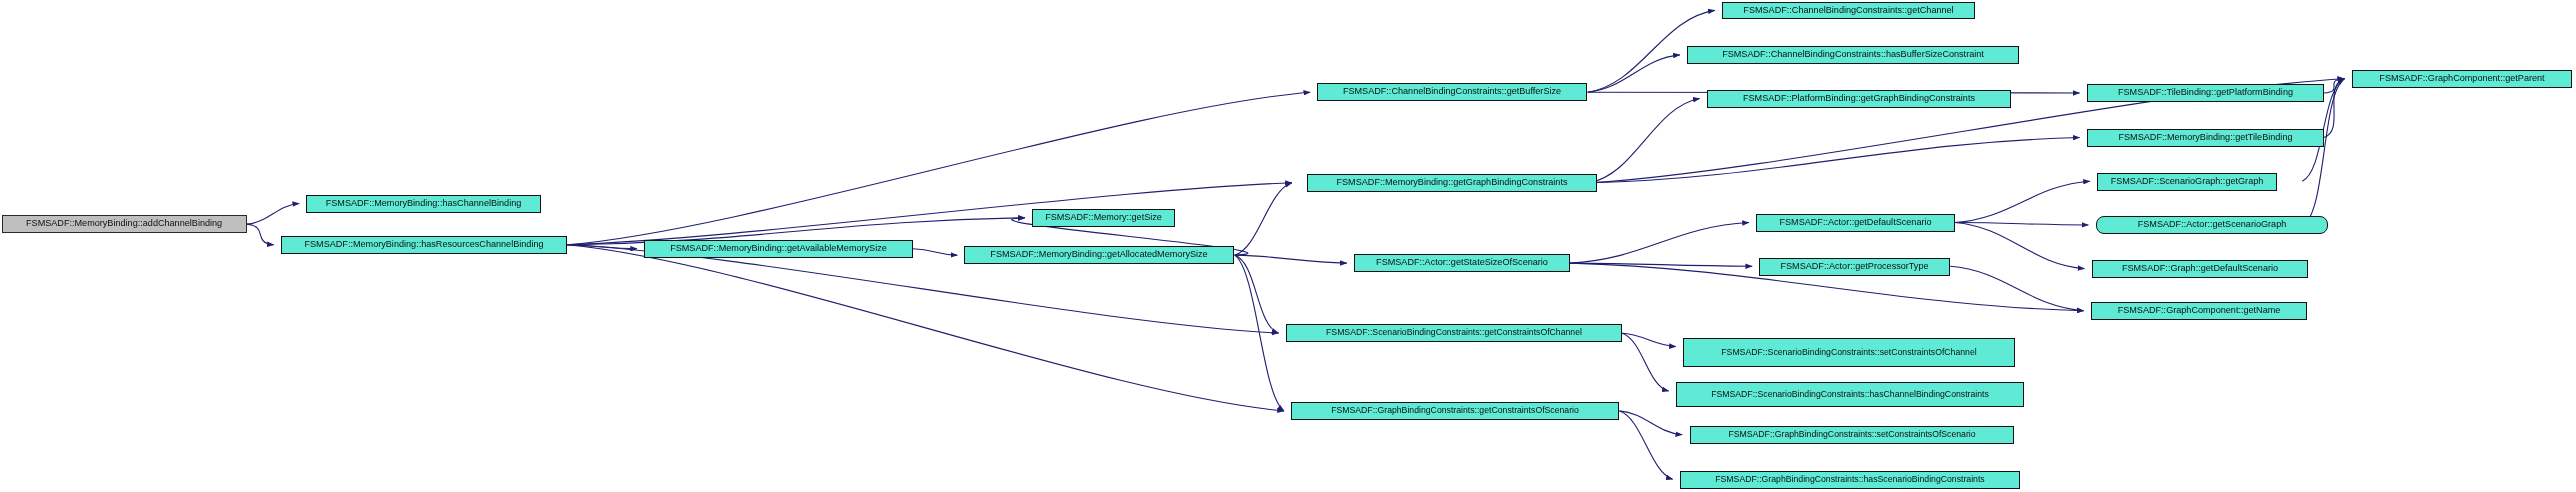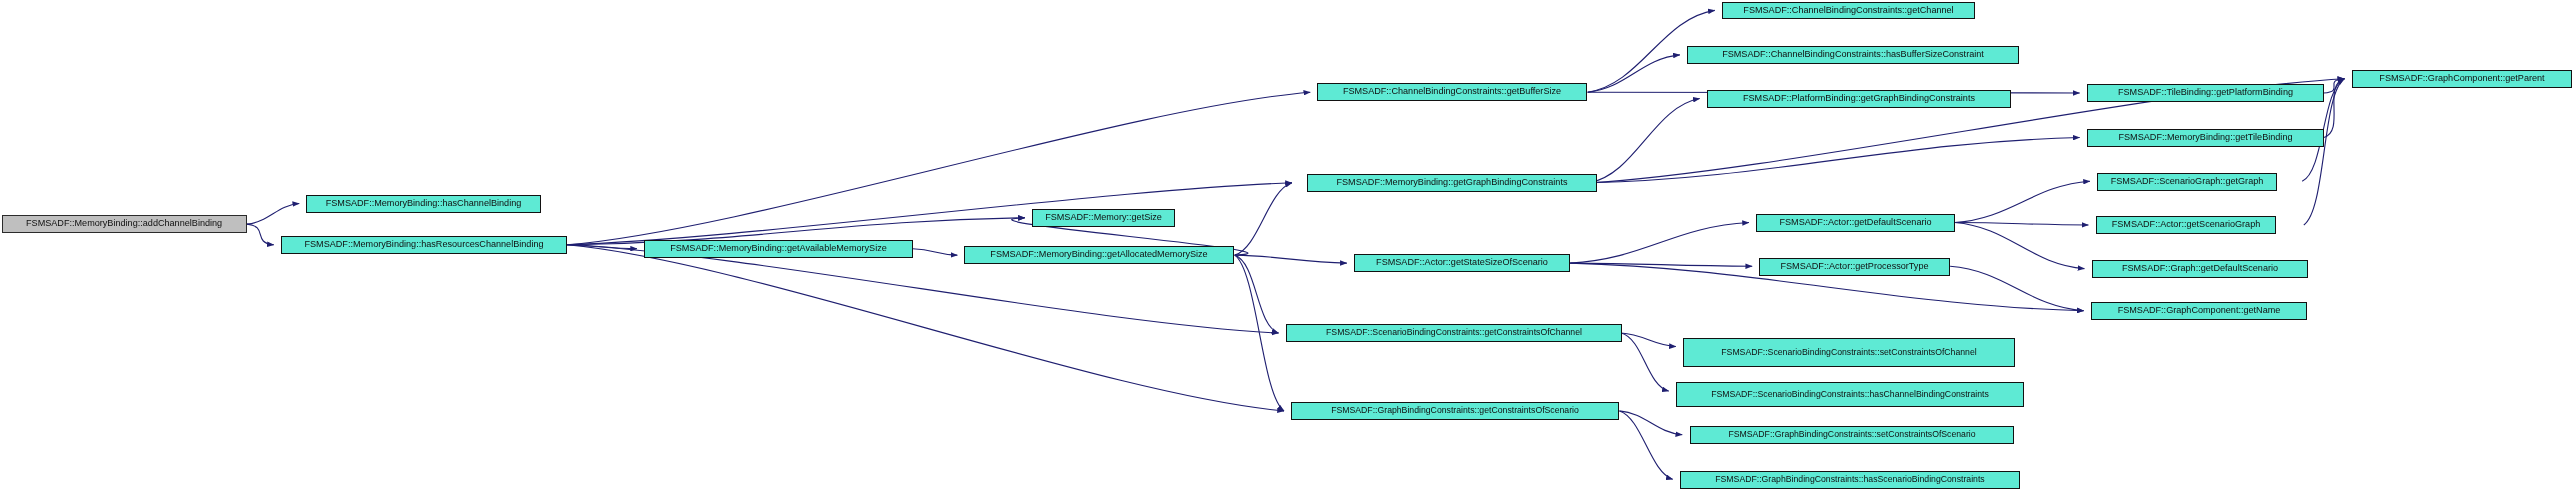--- a/index.html
+++ b/index.html
@@ -159,21 +159,21 @@
       </div>
       <div class="node" style="left: 2087px; top: 84px; width: 237px; height: 17.5px;">
         <span class="label" style="font-size: 9.1px;">FSMSADF::TileBinding::getPlatformBinding</span>
       </div>
       <div class="node" style="left: 2087px; top: 129px; width: 237px; height: 17.5px;">
         <span class="label" style="font-size: 9.1px;">FSMSADF::MemoryBinding::getTileBinding</span>
       </div>
       <div class="node" style="left: 2097px; top: 173px; width: 180px; height: 17.5px;">
         <span class="label" style="font-size: 9.1px;">FSMSADF::ScenarioGraph::getGraph</span>
       </div>
-      <div class="node" style="left: 2096px; top: 216px; width: 180px; height: 17.5px;">
+      <div class="node" style="left: 2096px; top: 216px; width: 232px; height: 17.5px; border-radius: 8px;">
         <span class="label" style="font-size: 9.1px;">FSMSADF::Actor::getScenarioGraph</span>
       </div>
       <div class="node" style="left: 2092px; top: 260px; width: 216px; height: 17.5px;">
         <span class="label" style="font-size: 9.1px;">FSMSADF::Graph::getDefaultScenario</span>
       </div>
       <div class="node" style="left: 2091px; top: 302px; width: 216px; height: 17.5px;">
         <span class="label" style="font-size: 9.1px;">FSMSADF::GraphComponent::getName</span>
       </div>
       <div class="node" style="left: 2352px; top: 70px; width: 220px; height: 17.5px;">
         <span class="label" style="font-size: 9.1px;">FSMSADF::GraphComponent::getParent</span>

